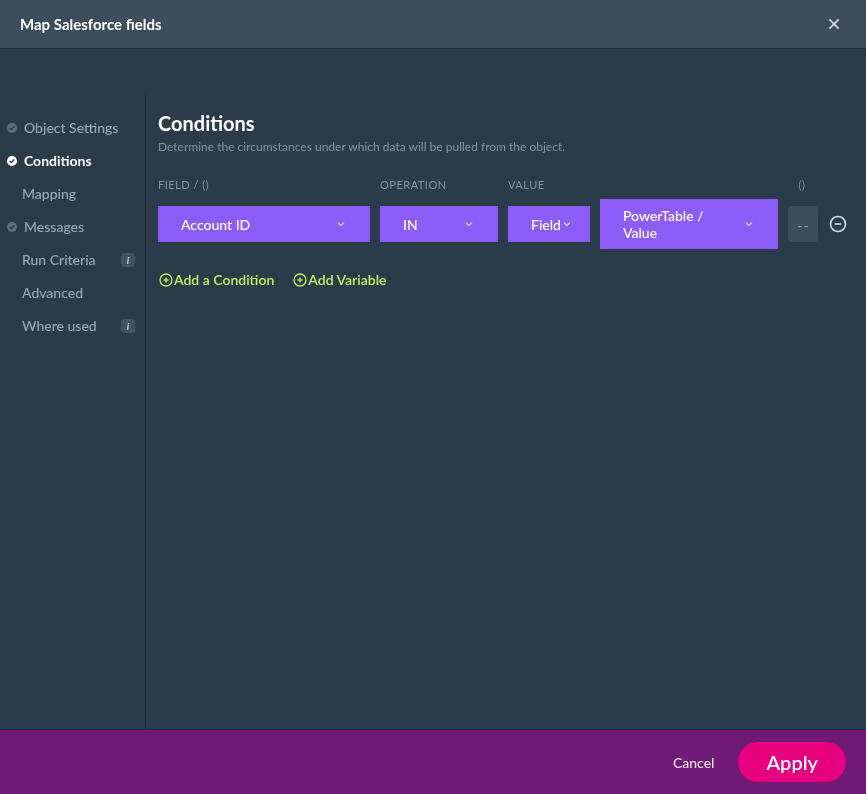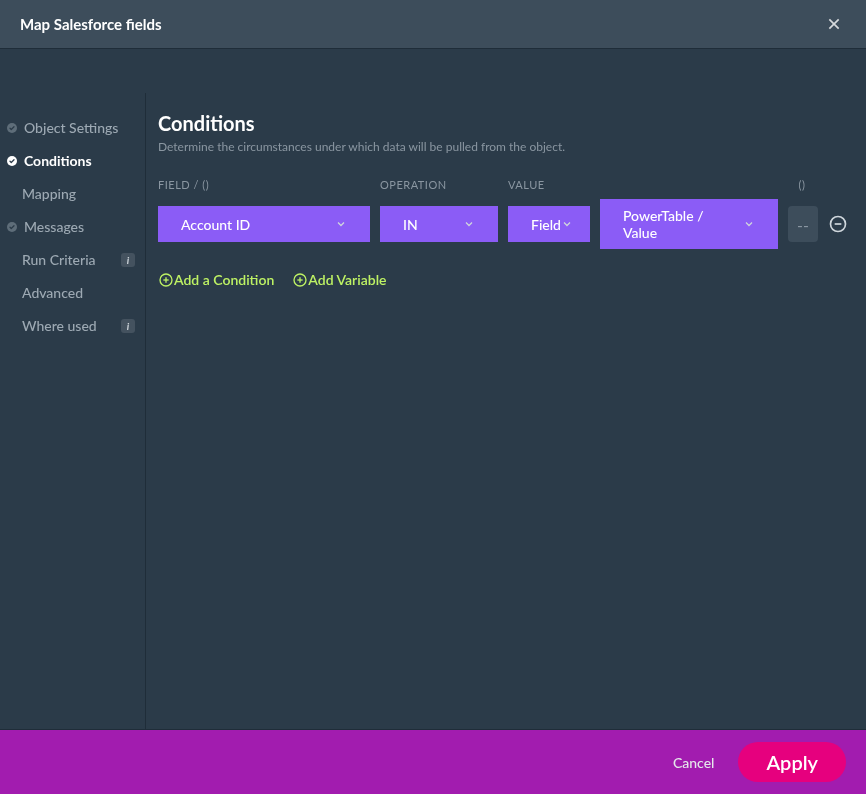--- a/index.html
+++ b/index.html
@@ -202,21 +202,21 @@
       color: #bef264;
       font-weight: 600;
       font-size: 14px;
       cursor: pointer;
     }
     .link-action svg {
       width: 16px;
       height: 16px;
     }
     .footer {
-      background: #a21caf;
+      background: #701a75;
       border-top: 1px solid #1f2d39;
       padding: 12px 20px;
       display: flex;
       justify-content: flex-end;
       gap: 18px;
       align-items: center;
     }
     .btn-cancel {
       color: #e5e7eb;
       font-size: 14px;

